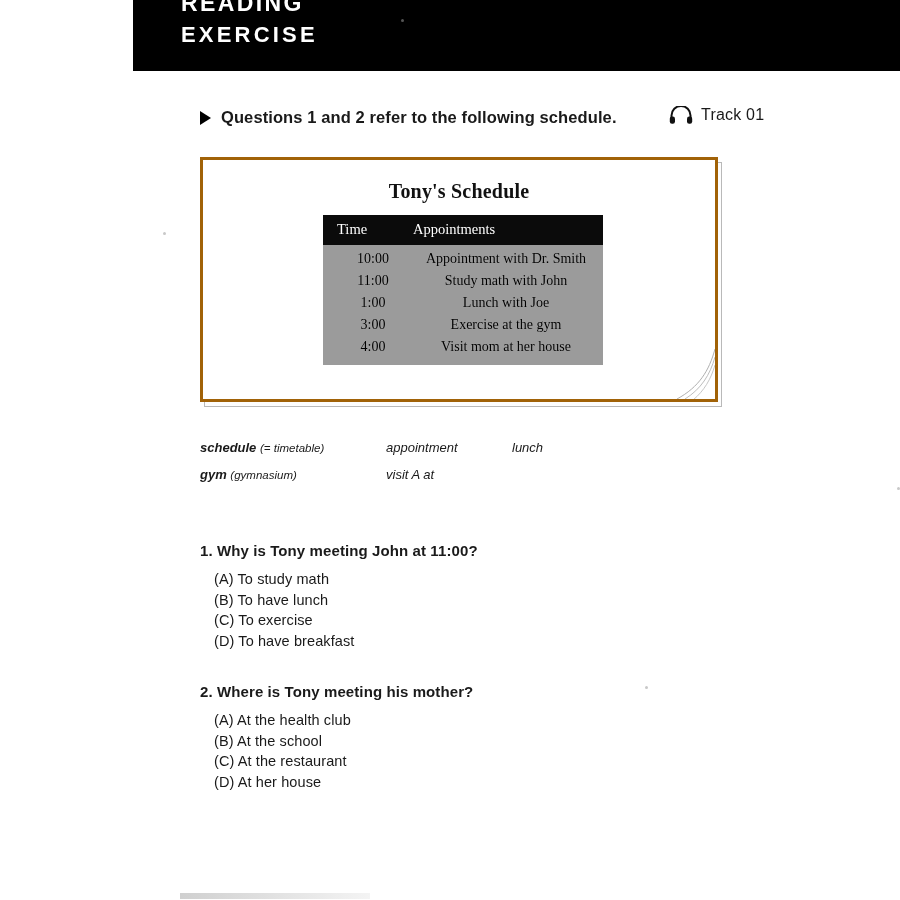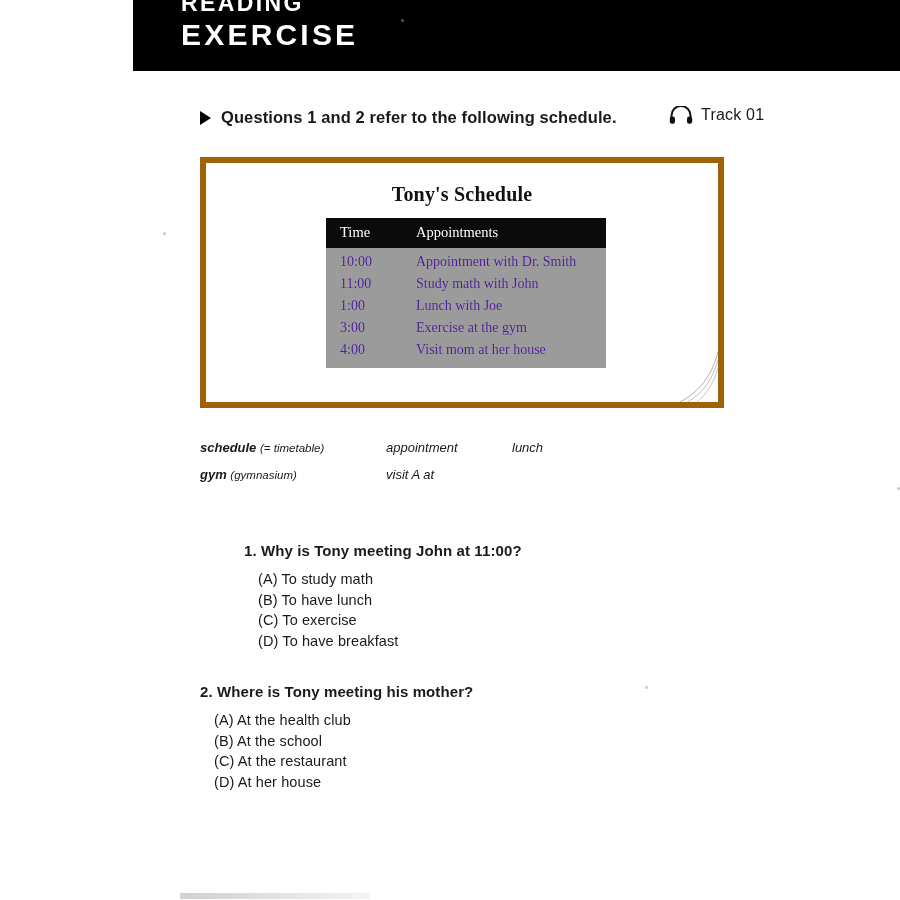--- a/index.html
+++ b/index.html
@@ -30,21 +30,21 @@
   }
   .header-line1 {
     font-size: 23px;
     font-weight: bold;
     letter-spacing: 2.4px;
     line-height: 26px;
     margin-top: 8px;
     font-family: "Liberation Sans", sans-serif;
   }
   .header-line2 {
-    font-size: 30px;
+    font-size: 22px;
     font-weight: bold;
     letter-spacing: 3.2px;
     line-height: 34px;
     margin-top: 2px;
   }
 
   
   .prompt-row {
     position: absolute;
     left: 168px;
@@ -99,21 +99,21 @@
     height: 243px;
     border: 1px solid #b9b9b9;
     background: #fdfdfd;
   }
   .card-front {
     position: absolute;
     left: 0;
     top: 0;
     width: 512px;
     height: 239px;
-    border: 6px solid #a16207;
+    border: 3px solid #a16207;
     background: #ffffff;
     overflow: hidden;
   }
   .curl {
     position: absolute;
     right: -2px;
     bottom: -4px;
     width: 70px;
     height: 60px;
     pointer-events: none;
@@ -142,24 +142,25 @@
     font-weight: normal;
     text-align: left;
     padding: 6px 4px 7px 0;
   }
   .sched-table thead th.th-time {
     padding-left: 14px;
     width: 72px;
   }
   .sched-table tbody td {
     background: #9b9b9b;
-    color: #4c1d95;
+    color: #000000;
     font-size: 14px;
     padding: 3px 4px 3px 0;
     text-shadow: 0 0 1px rgba(255,255,255,0.25);
+    text-align: center;
   }
   .sched-table tbody td.td-time {
     padding-left: 14px;
   }
   .sched-table tbody tr:first-child td {
     padding-top: 6px;
   }
   .sched-table tbody tr:last-child td {
     padding-bottom: 10px;
   }
@@ -201,21 +202,21 @@
   .vc1 { width: 186px; }
   .vc2 { width: 126px; }
   .vc3 { width: 120px; }
 
   
   .question-block {
     position: absolute;
     left: 200px;
     width: 600px;
   }
-  .q1 { top: 542px; margin-left: 44px; }
+  .q1 { top: 542px; }
   .q2 { top: 683px; }
   .q-title {
     font-size: 15px;
     font-weight: bold;
     margin-bottom: 10px;
     letter-spacing: 0.1px;
   }
   .choice {
     font-size: 14.5px;
     margin-left: 14px;

